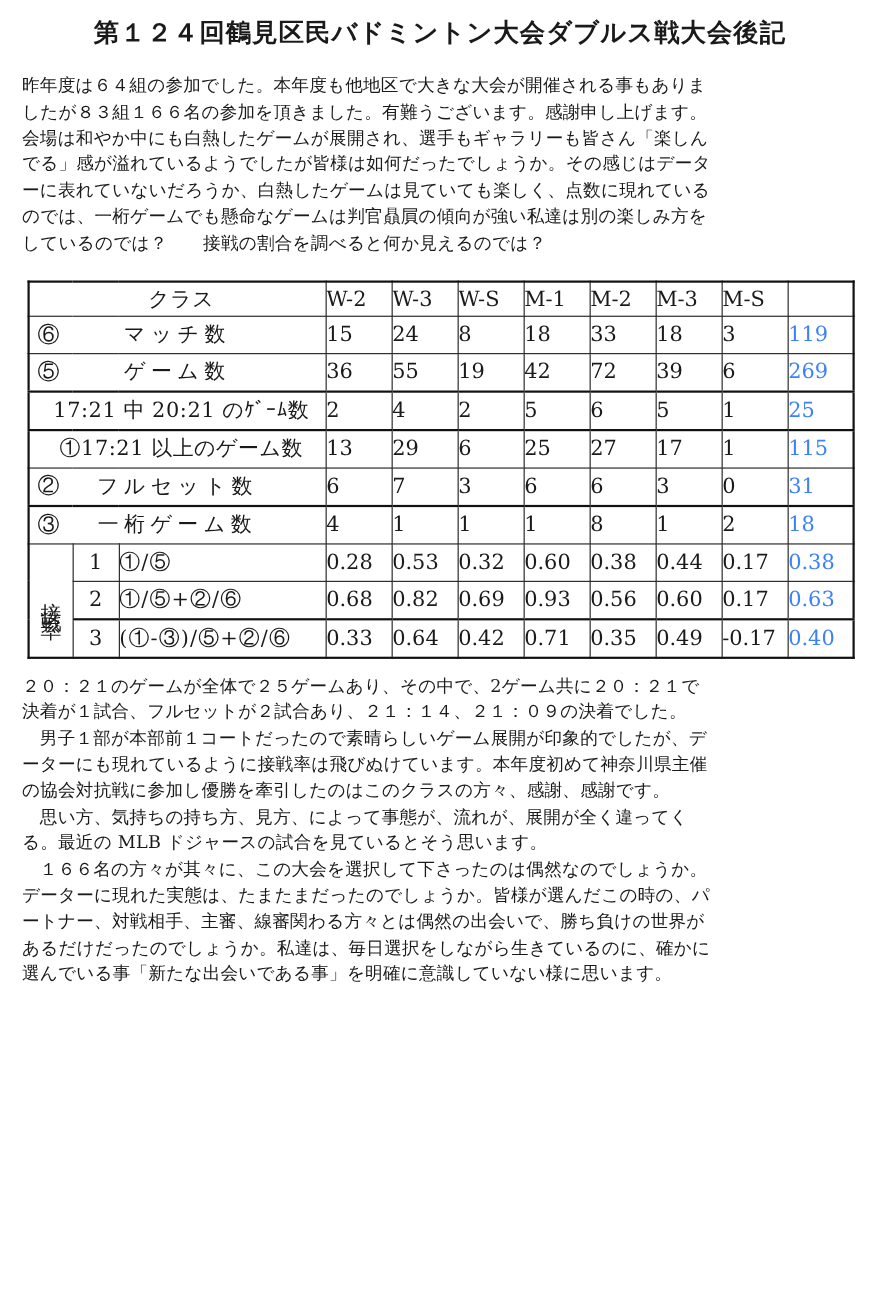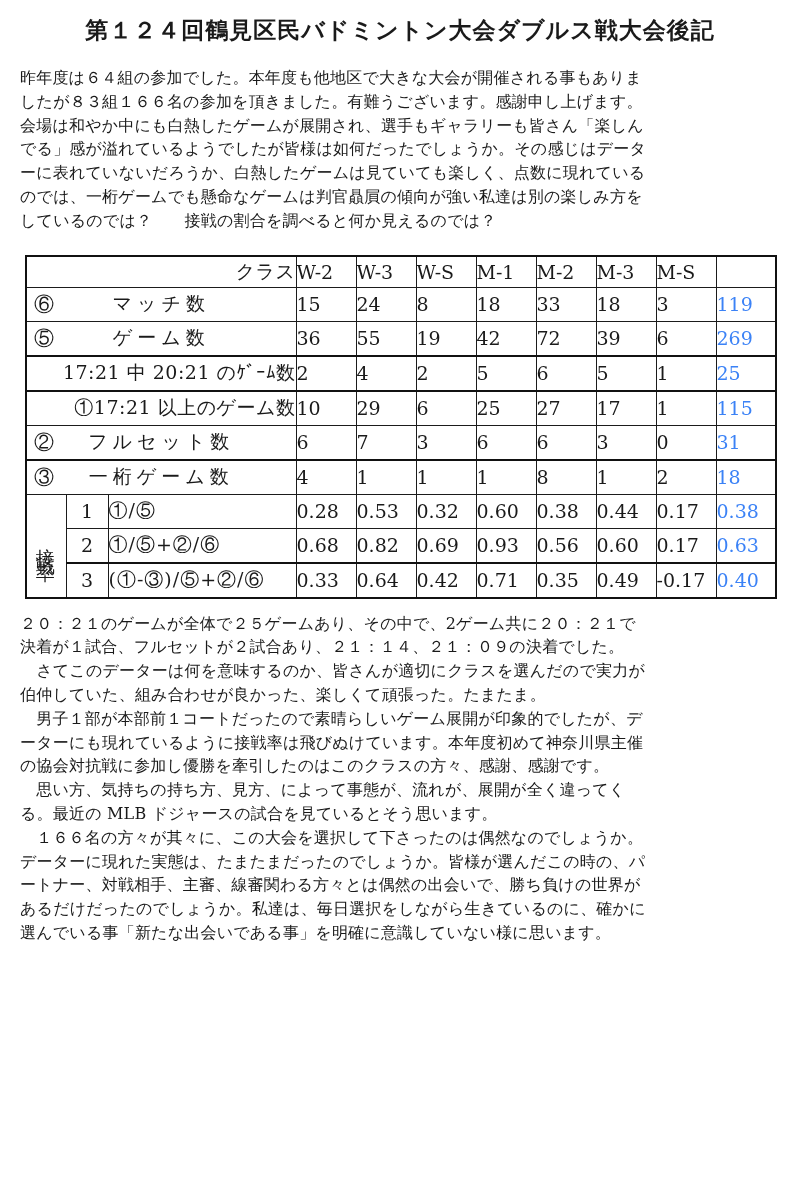--- a/index.html
+++ b/index.html
@@ -53,21 +53,21 @@
   tr.hdr td { height:30px; }
   tr.tb > td { border-bottom:2.5px solid #111111; }
 
   td.lab { position:relative; text-align:center; }
   td.lab .circ {
     position:absolute; left:7px; top:50%;
     transform:translateY(-50%);
     font-size:20px; letter-spacing:0;
   }
   td.lab .labtxt { letter-spacing:5px; }
-  td.lab.plain { text-align:right; padding-left:7px;margin-left:28px; }
+  td.lab.plain { text-align:center; padding-left:7px;margin-left:28px; }
   td.lab.plain .labtxt { letter-spacing:0.5px; }
 
   td.v { text-align:left; padding-left:7px; }
   td.total { color:#3b82f6; }
 
   td.vlab { text-align:center; }
   td.vlab .vtext {
     writing-mode:vertical-rl;
     text-orientation:upright;
     letter-spacing:7px;
@@ -155,21 +155,21 @@
         <td class="v">2</td>
         <td class="v">5</td>
         <td class="v">6</td>
         <td class="v">5</td>
         <td class="v">1</td>
         <td class="v total">25</td>
       </tr>
 
       <tr>
         <td class="lab plain" colspan="3"><span class="labtxt">①17:21 以上のゲーム数</span></td>
-        <td class="v">10</td>
+        <td class="v">13</td>
         <td class="v">29</td>
         <td class="v">6</td>
         <td class="v">25</td>
         <td class="v">27</td>
         <td class="v">17</td>
         <td class="v">1</td>
         <td class="v total">115</td>
       </tr>
 
       <tr class="tb">
@@ -235,22 +235,20 @@
         <td class="v">-0.17</td>
         <td class="v total">0.40</td>
       </tr>
     </tbody>
       </table>
   </div>
 
   <div class="body2">
     <p class="para">２０：２１のゲームが全体で２５ゲームあり、その中で、2ゲーム共に２０：２１で
 決着が１試合、フルセットが２試合あり、２１：１４、２１：０９の決着でした。</p>
-    <p class="para">　さてこのデーターは何を意味するのか、皆さんが適切にクラスを選んだので実力が
-伯仲していた、組み合わせが良かった、楽しくて頑張った。たまたま。</p>
     <p class="para">　男子１部が本部前１コートだったので素晴らしいゲーム展開が印象的でしたが、デ
 ーターにも現れているように接戦率は飛びぬけています。本年度初めて神奈川県主催
 の協会対抗戦に参加し優勝を牽引したのはこのクラスの方々、感謝、感謝です。</p>
     <p class="para">　思い方、気持ちの持ち方、見方、によって事態が、流れが、展開が全く違ってく
 る。最近の MLB ドジャースの試合を見ているとそう思います。</p>
     <p class="para">　１６６名の方々が其々に、この大会を選択して下さったのは偶然なのでしょうか。
 データーに現れた実態は、たまたまだったのでしょうか。皆様が選んだこの時の、パ
 ートナー、対戦相手、主審、線審関わる方々とは偶然の出会いで、勝ち負けの世界が
 あるだけだったのでしょうか。私達は、毎日選択をしながら生きているのに、確かに
 選んでいる事「新たな出会いである事」を明確に意識していない様に思います。</p>

